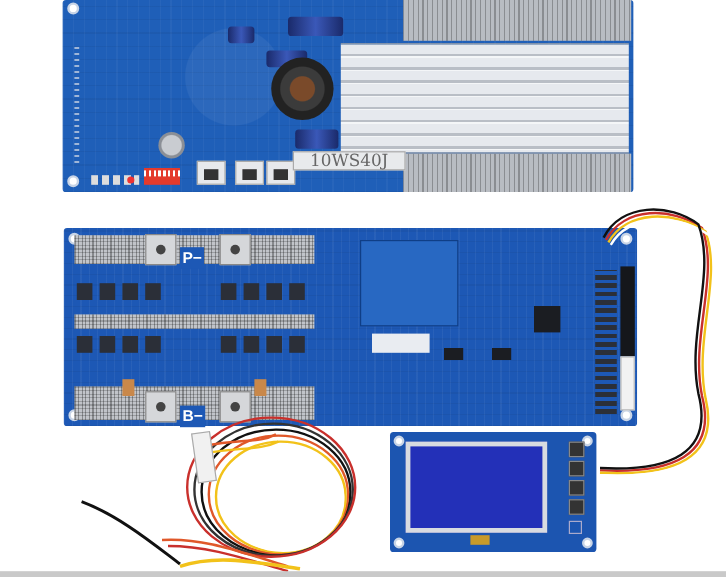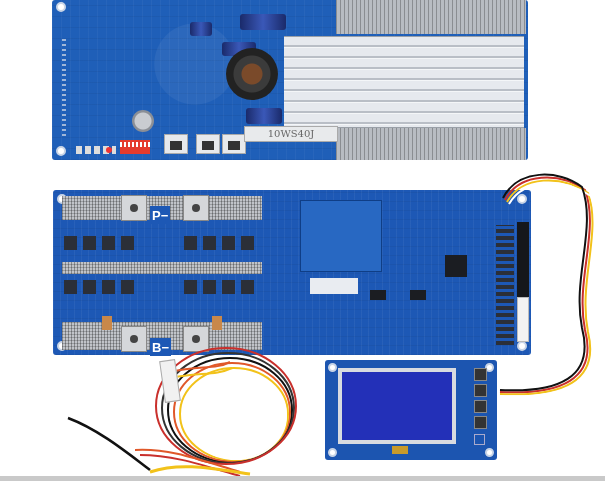--- a/index.html
+++ b/index.html
@@ -16,21 +16,21 @@
     background:repeating-linear-gradient(180deg,#e6e9ee 0 8px,#b9bec6 8px 10px,#f4f6f8 10px 11px);
     border-top:1px solid #9aa0a8;border-bottom:1px solid #9aa0a8;}
   .metal-strip{background:#b8bcc2;background-image:repeating-linear-gradient(90deg,rgba(0,0,0,.25) 0 1px,transparent 1px 4px);}
   .cap{background:linear-gradient(90deg,#1a2a6a,#3a58b8 50%,#1a2a6a);border-radius:3px;}
   .toroid{left:226px;top:48px;width:52px;height:52px;border-radius:50%;background:radial-gradient(circle,#7a4a2a 0 10px,#3b3b3b 11px 18px,#222 19px);}
   .rj45{width:24px;height:20px;background:#e7e9ec;border:1px solid #aaa;box-sizing:border-box;}
   .rj45::after{content:"";position:absolute;left:5px;top:6px;width:12px;height:9px;background:#333;}
   .dip{left:120px;top:140px;width:30px;height:14px;background:#e43a2c;background-image:repeating-linear-gradient(90deg,#fff 0 2px,transparent 2px 4px);background-size:100% 5px;background-repeat:no-repeat;background-position:0 2px;}
   .coin{left:132px;top:110px;width:22px;height:22px;border-radius:50%;background:radial-gradient(circle,#c9ccd1 0 8px,#8b8f96 9px);}
   .label-plate{left:244px;top:126px;width:94px;height:16px;background:#e8eaec;border:1px solid #aaa;box-sizing:border-box;
-    font-family:"DejaVu Serif",serif;font-size:10px;color:#666;line-height:14px;text-align:center;}
+    font-family:"DejaVu Serif",serif;font-size:14px;color:#666;line-height:14px;text-align:center;}
   
   .board-mid{left:53px;top:190px;width:478px;height:165px;background:#1d58b5;border-radius:3px;
     background-image:repeating-linear-gradient(90deg,rgba(255,255,255,.05) 0 1px,transparent 1px 7px),
       repeating-linear-gradient(0deg,rgba(0,0,0,.05) 0 1px,transparent 1px 9px);}
   .bar{background:#c1c4c9;background-image:repeating-linear-gradient(90deg,rgba(0,0,0,.3) 0 1px,transparent 1px 3px),repeating-linear-gradient(0deg,rgba(0,0,0,.2) 0 1px,transparent 1px 3px);}
   .lug{width:26px;height:26px;background:#d5d7da;border:1px solid #888;box-sizing:border-box;}
   .lug::after{content:"";position:absolute;left:8px;top:8px;width:8px;height:8px;border-radius:50%;background:#444;}
   .mosfet{width:13px;height:14px;background:#2b2f38;}
   .term-label{font-size:13px;font-weight:bold;color:#fff;}
   .ic{background:#1b1d22;}

